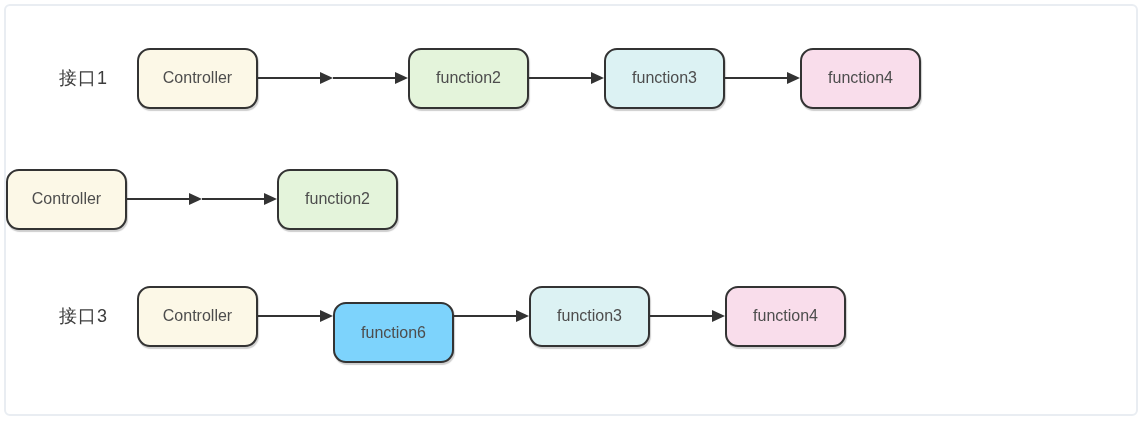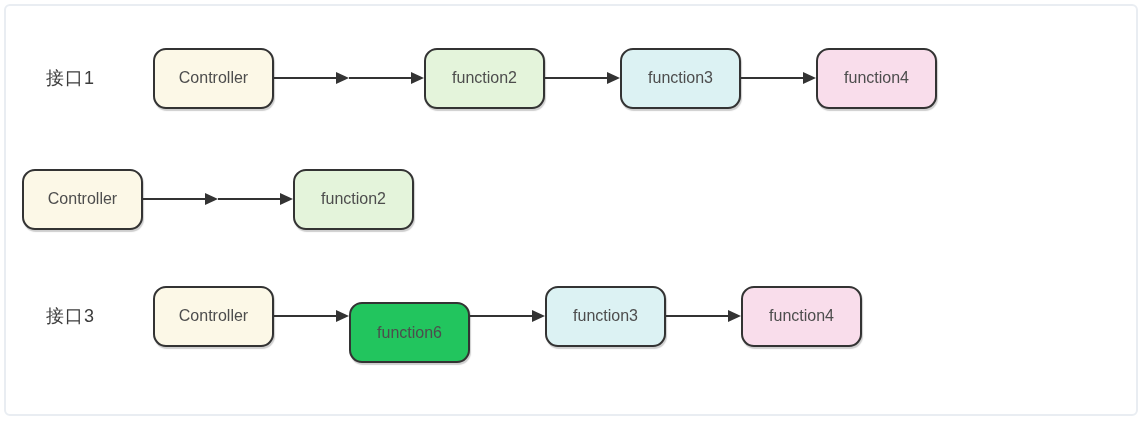--- a/index.html
+++ b/index.html
@@ -21,25 +21,26 @@
     top: 4px;
     width: 1134px;
     height: 412px;
     border: 2px solid #e9edf2;
     border-radius: 6px;
     background: #ffffff;
     box-sizing: border-box;
   }
   .row {
     position: absolute;
-    left: 16px;
+    left: 0;
     right: 0;
     height: 62px;
     display: flex;
     align-items: center;
+    text-align: center;
   }
   .row-1 { top: 41px; }
   .row-2 { top: 162px; }
   .row-3 { top: 279px; }
   .row-label {
     width: 131px;
     padding-left: 24px;
     box-sizing: border-box;
     flex-shrink: 0;
     font-size: 18px;
@@ -130,21 +131,21 @@
       <div class="node" style="background-color: rgb(228, 244, 219);">function2</div>
     </div>
 
     <div class="row row-3">
       <div class="row-label">接口3</div>
       <div class="node" style="background-color: rgb(252, 248, 231);">Controller</div>
       <div class="arrow">
         <div class="arrow-line"></div>
         <div class="arrow-head"></div>
       </div>
-      <div class="node" style="background-color: #22c55e; margin-top: 33px;">function6</div>
+      <div class="node" style="background-color: #7dd3fc; margin-top: 33px;">function6</div>
       <div class="arrow">
         <div class="arrow-line"></div>
         <div class="arrow-head"></div>
       </div>
       <div class="node" style="background-color: rgb(220, 242, 243);">function3</div>
       <div class="arrow">
         <div class="arrow-line"></div>
         <div class="arrow-head"></div>
       </div>
       <div class="node" style="background-color: rgb(249, 221, 235);">function4</div>

